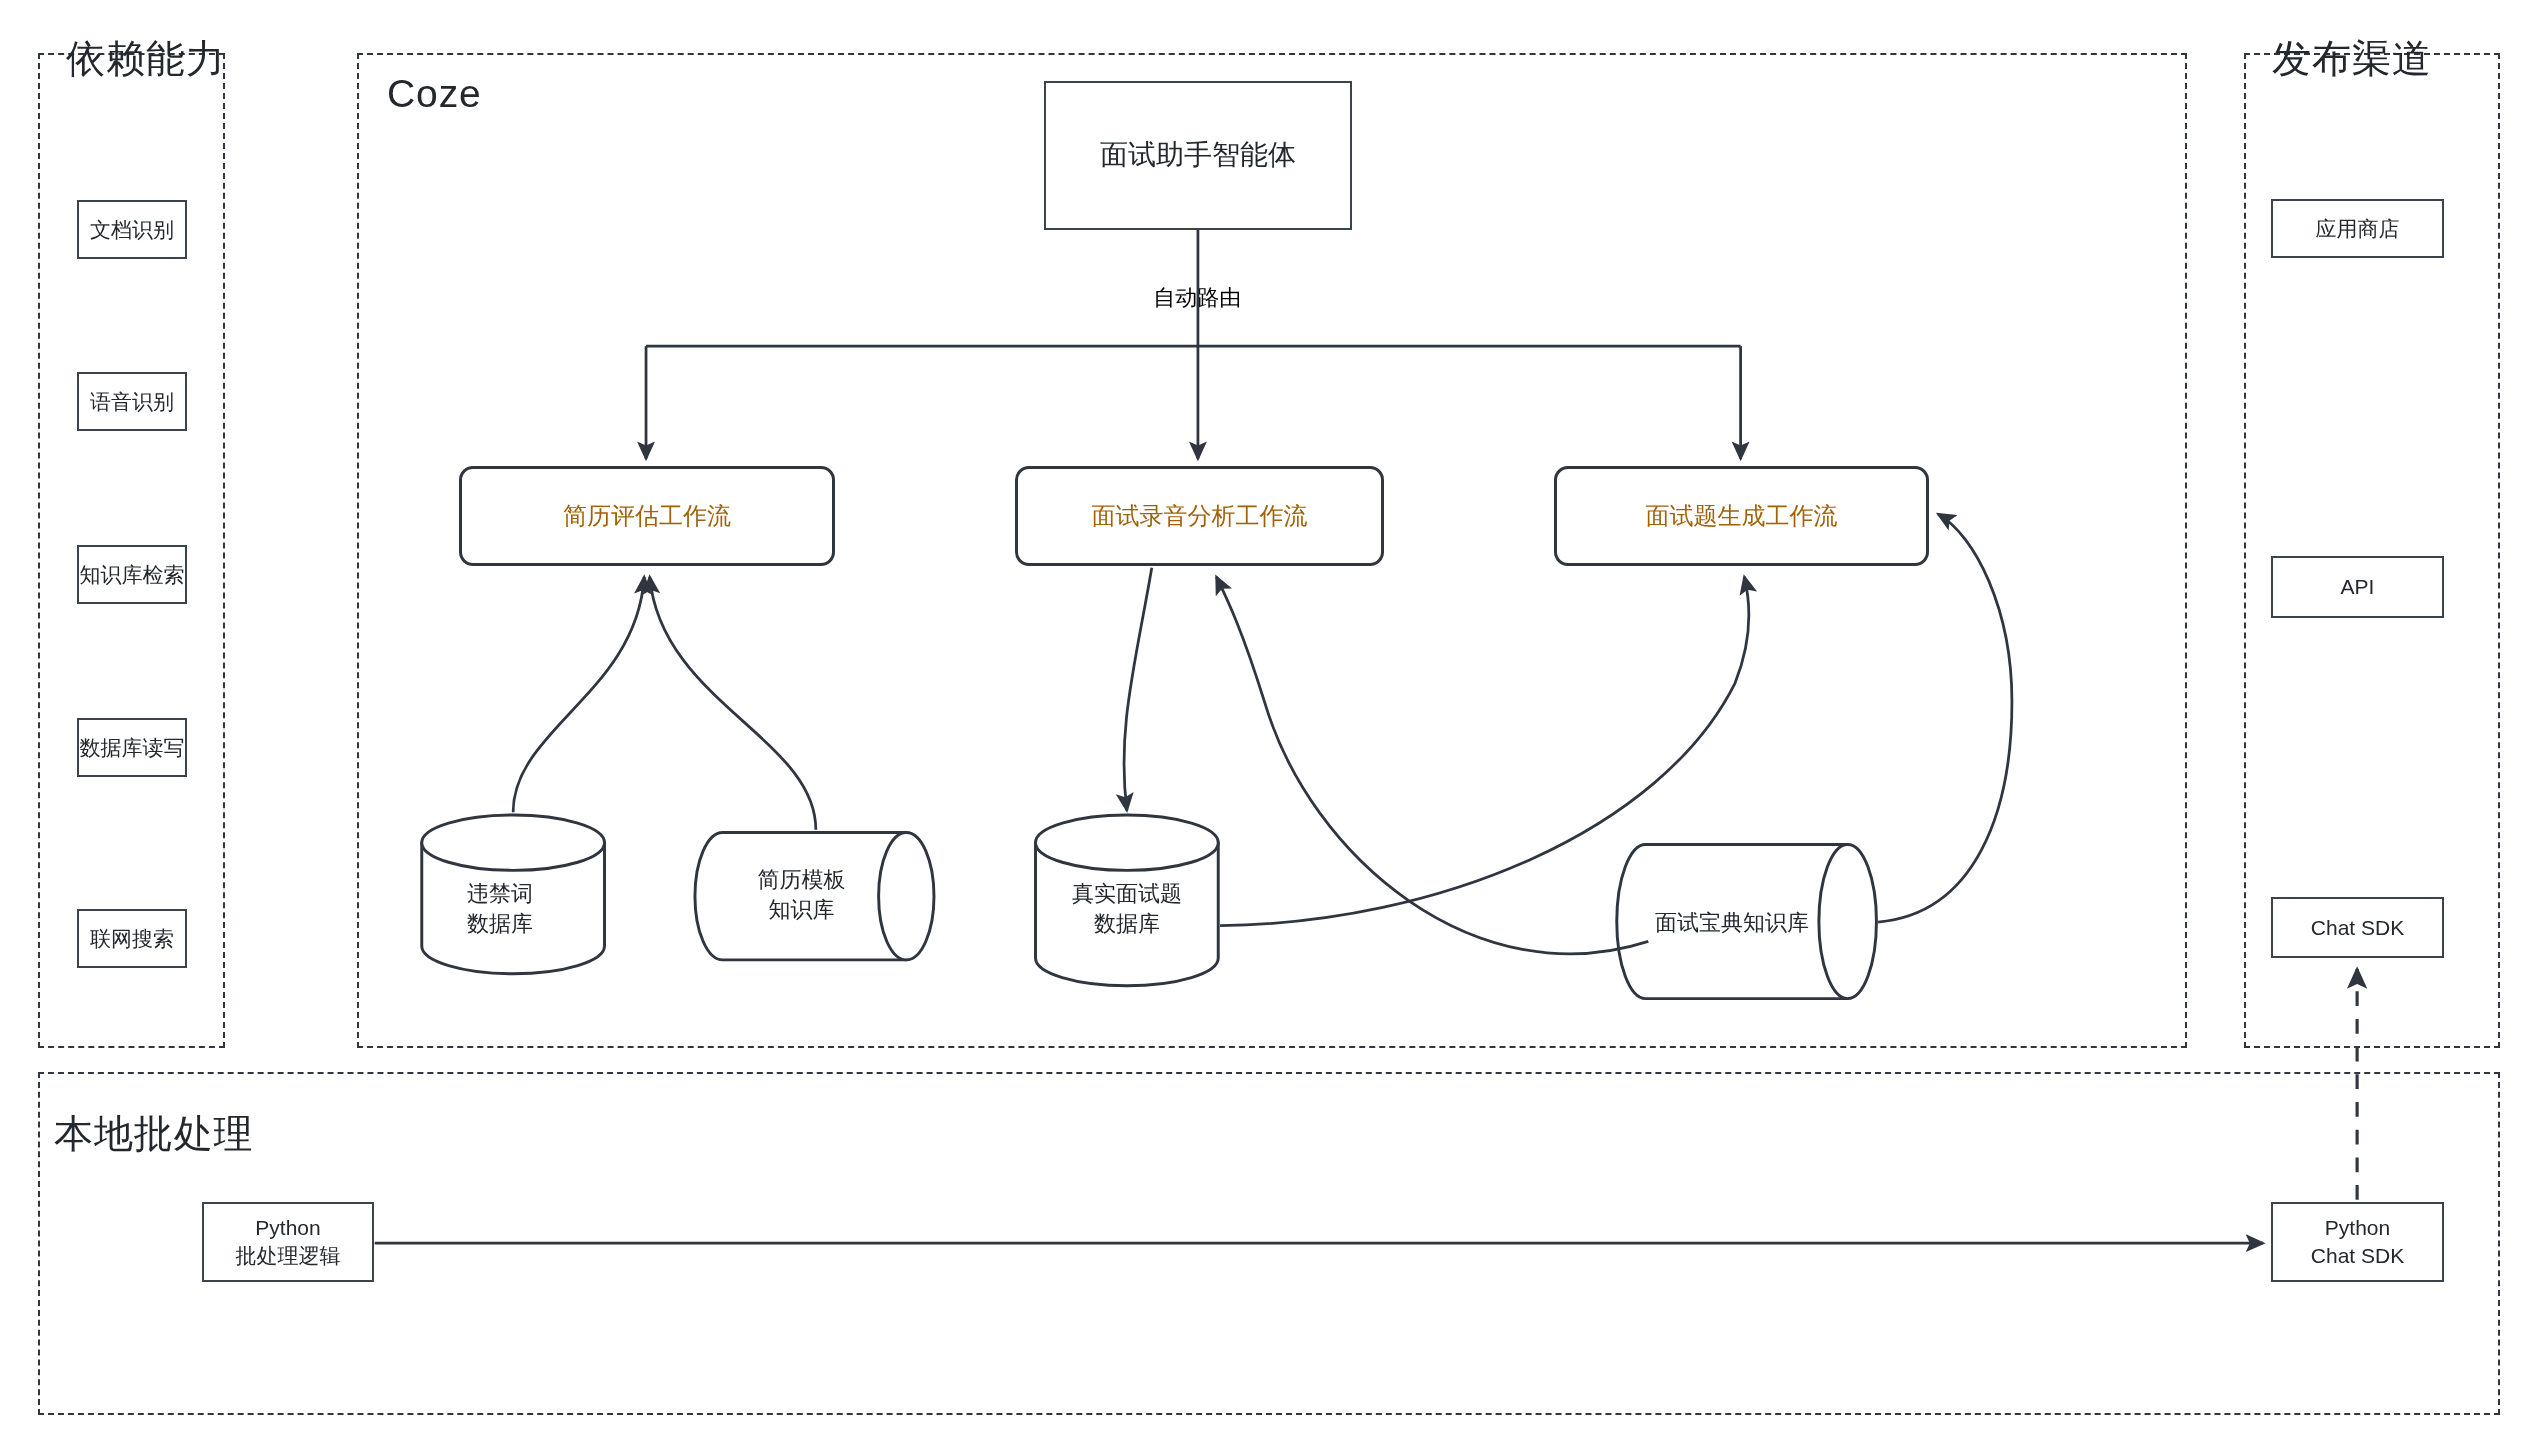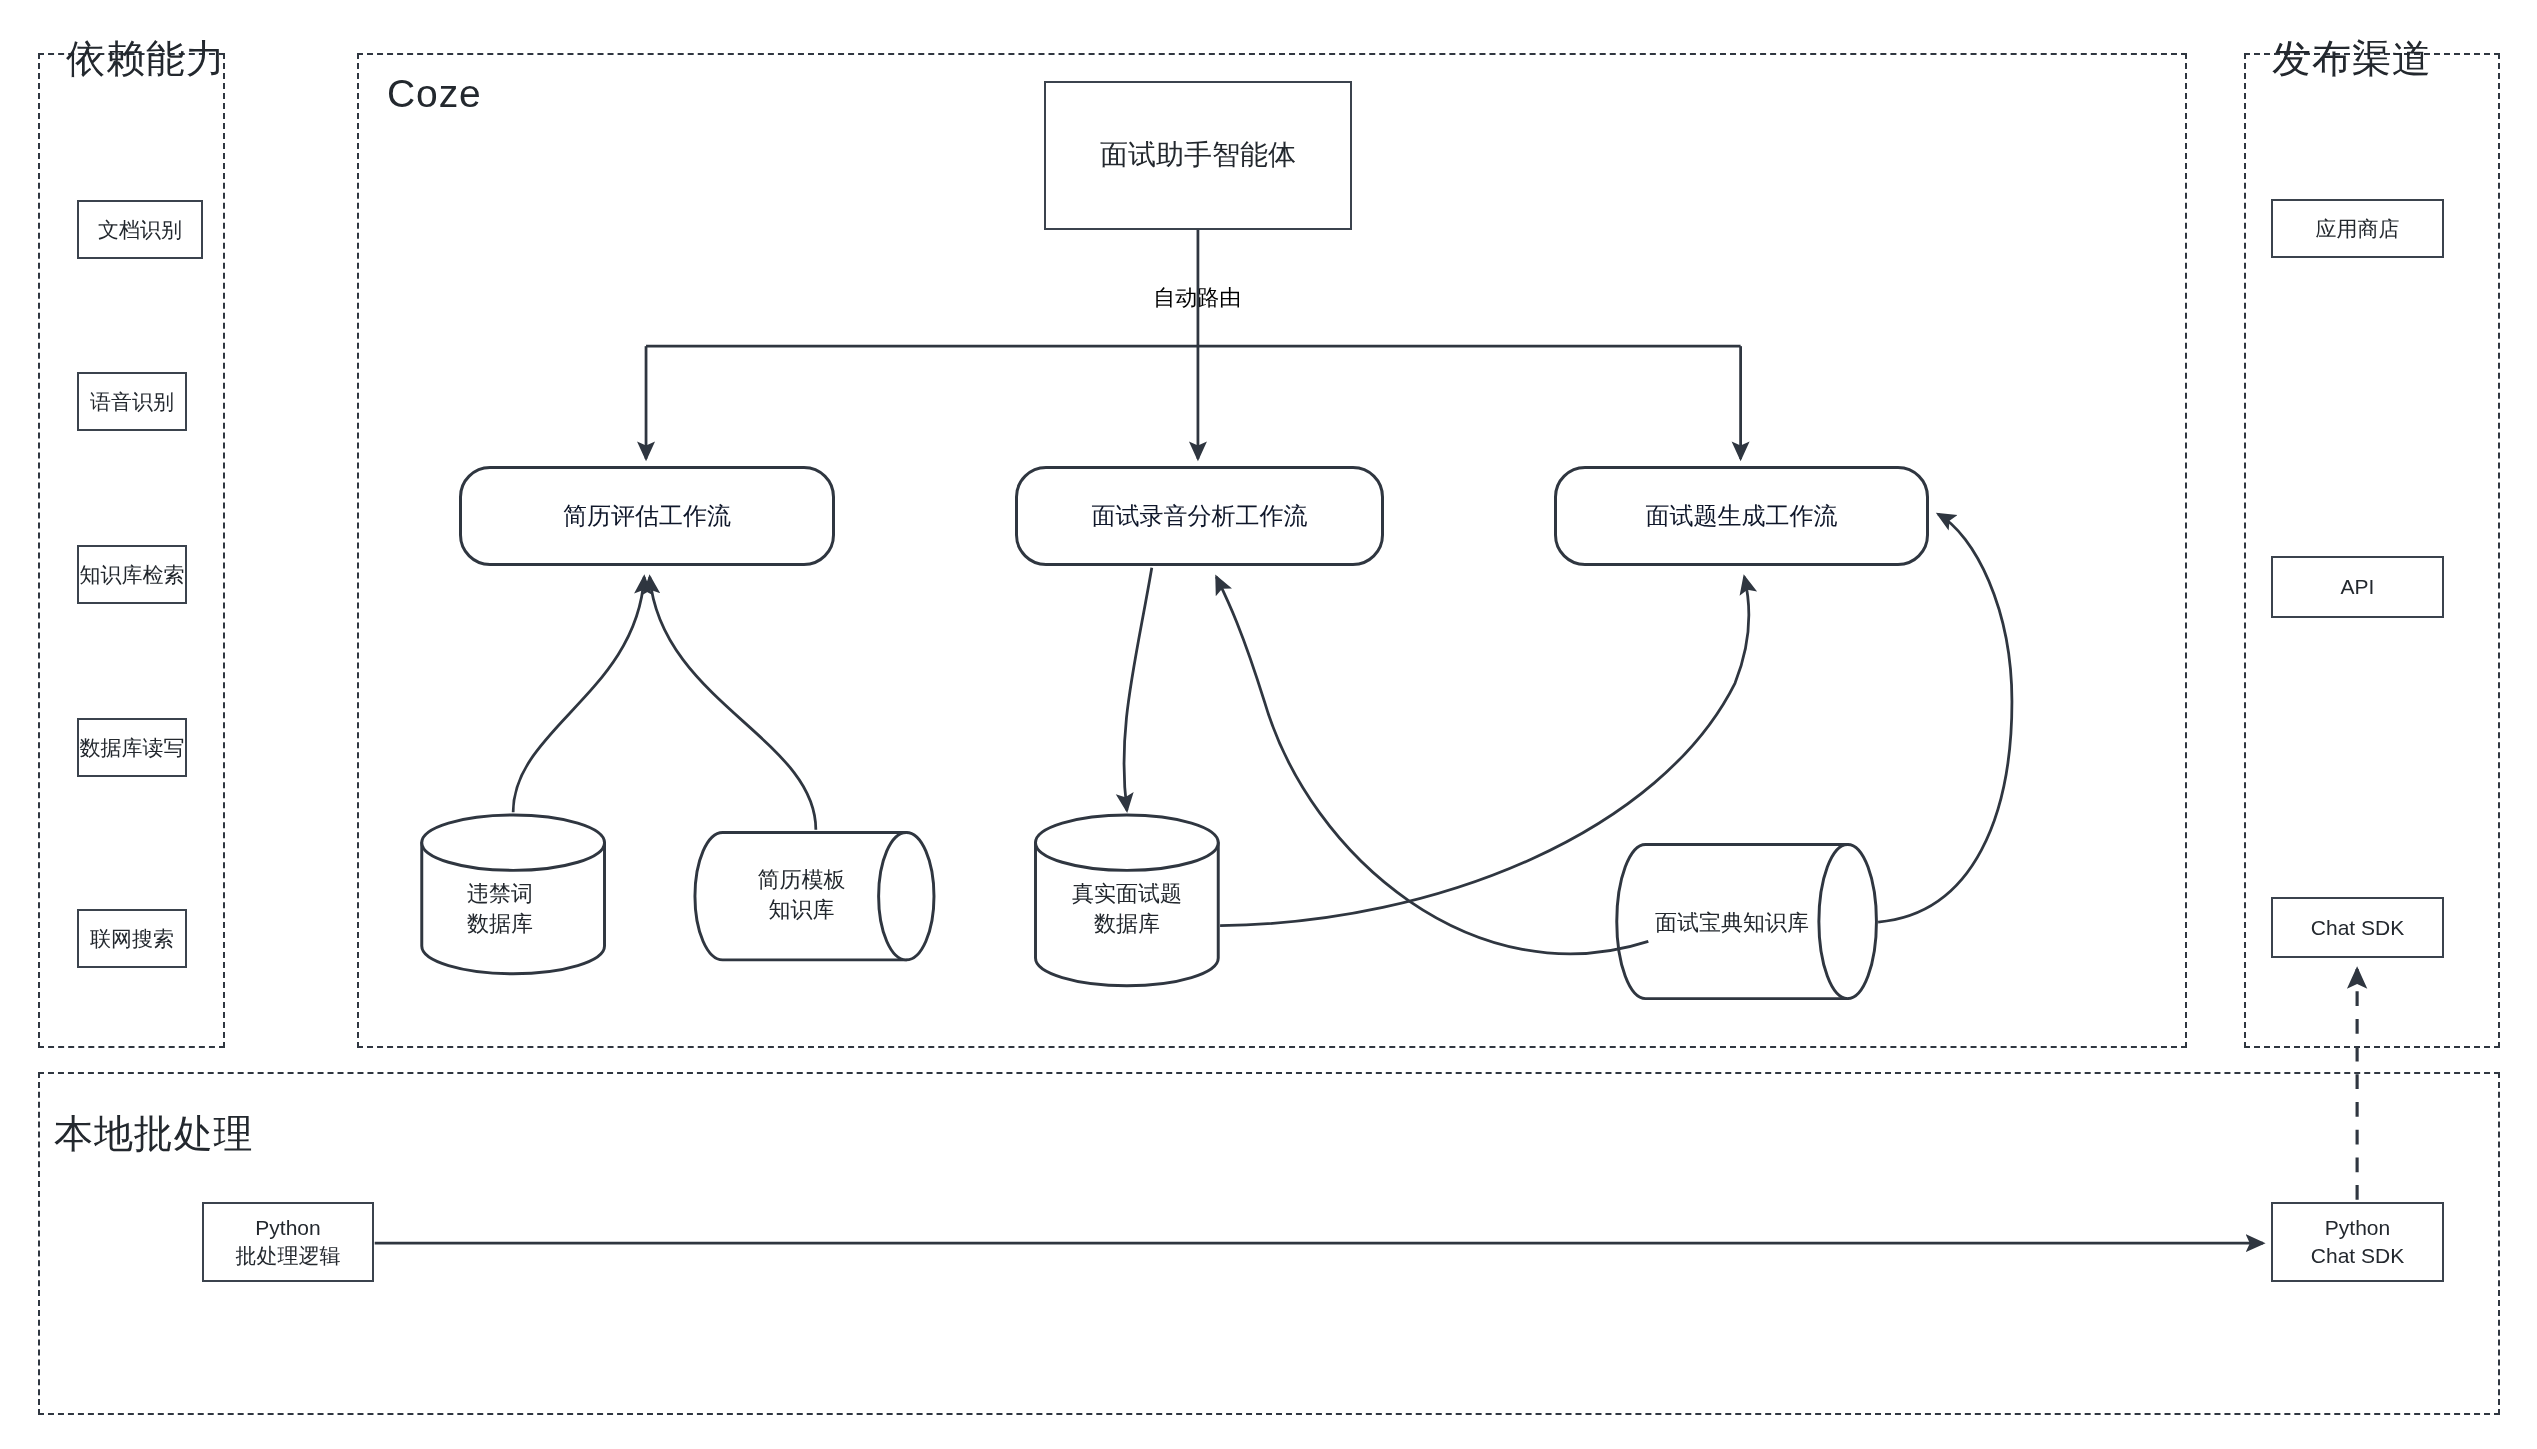--- a/index.html
+++ b/index.html
@@ -43,28 +43,28 @@
     line-height:1.32;
     color:#23282e;
     white-space:pre-line;
   }
   .node.small{font-size:21px;}
   
   .wf{
     position:absolute;
     box-sizing:border-box;
     border:3.2px solid #2f3640;
-    border-radius:31px;
+    border-radius:14px;
     background:#ffffff;
     display:flex;
     align-items:center;
     justify-content:center;
     text-align:center;
     font-size:24px;
-    color:#0f172a;
+    color:#a16207;
     white-space:nowrap;
   }
   
   .store-label{
     position:absolute;
     display:flex;
     align-items:center;
     justify-content:center;
     text-align:center;
     font-size:22px;
@@ -99,21 +99,21 @@
   }
 </style>
 </head>
 <body>
 
 <div id="canvas">
 
   <div class="group" style="left:38px;top:53px;width:187px;height:995px;"></div>
   <div class="group-title" style="left:66px;top:32px;">依赖能力</div>
 
-  <div class="node small" style="left:77px;top:200px;width:126px;height:59px;">文档识别</div>
+  <div class="node small" style="left:77px;top:200px;width:110px;height:59px;">文档识别</div>
   <div class="node small" style="left:77px;top:372px;width:110px;height:59px;">语音识别</div>
   <div class="node small" style="left:77px;top:545px;width:110px;height:59px;">知识库检索</div>
   <div class="node small" style="left:77px;top:718px;width:110px;height:59px;">数据库读写</div>
   <div class="node small" style="left:77px;top:909px;width:110px;height:59px;">联网搜索</div>
 
   <div class="group" style="left:357px;top:53px;width:1830px;height:995px;"></div>
   <div class="group-title" style="left:387px;top:72px;">Coze</div>
 
   <div class="node" style="left:1044px;top:81px;width:308px;height:149px;font-size:28px;">面试助手智能体</div>
 

